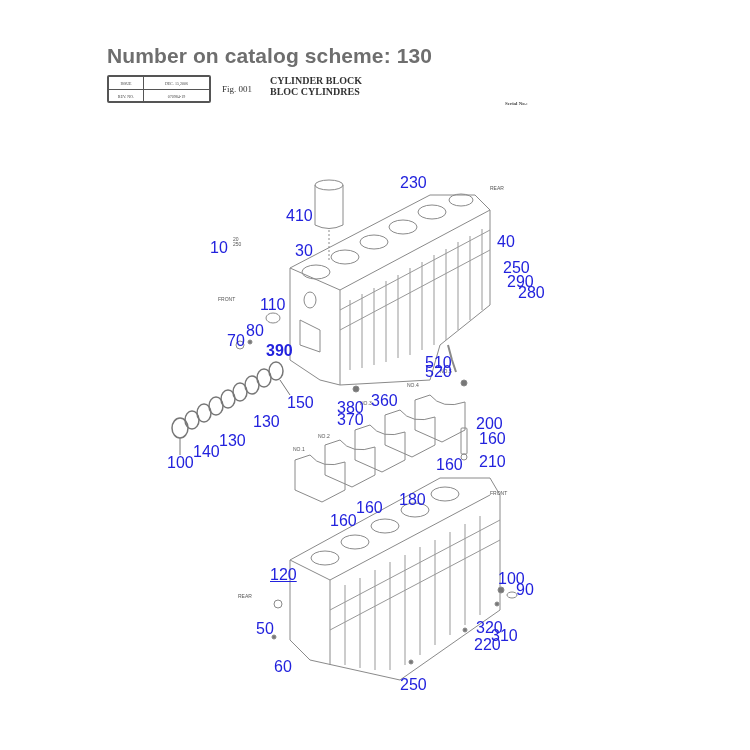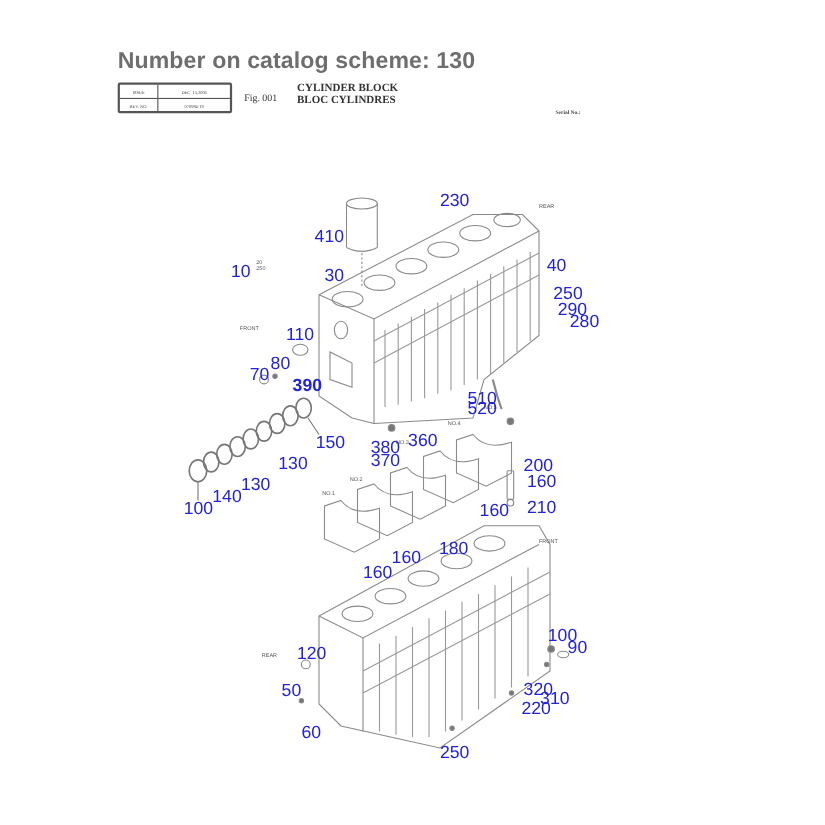--- a/index.html
+++ b/index.html
@@ -189,21 +189,21 @@
   <a class="callout" style="left:253px;top:414px;">130</a>
   <a class="callout" style="left:479px;top:431px;">160</a>
   <a class="callout" style="left:219px;top:433px;">130</a>
   <a class="callout" style="left:193px;top:444px;">140</a>
   <a class="callout" style="left:167px;top:455px;">100</a>
   <a class="callout" style="left:436px;top:457px;">160</a>
   <a class="callout" style="left:479px;top:454px;text-align:center;">210</a>
   <a class="callout" style="left:399px;top:476px;margin-top:16px;">180</a>
   <a class="callout" style="left:356px;top:500px;">160</a>
   <a class="callout" style="left:330px;top:513px;">160</a>
-  <a class="callout" style="left:270px;top:587px;">120</a>
+  <a class="callout" style="left:270px;top:567px;text-decoration:underline;">120</a>
   <a class="callout" style="left:498px;top:571px;">100</a>
   <a class="callout" style="left:516px;top:582px;">90</a>
   <a class="callout" style="left:256px;top:621px;">50</a>
   <a class="callout" style="left:476px;top:620px;">320</a>
   <a class="callout" style="left:491px;top:628px;">310</a>
   <a class="callout" style="left:474px;top:637px;">220</a>
   <a class="callout" style="left:274px;top:659px;">60</a>
   <a class="callout" style="left:400px;top:677px;">250</a>
 </div>
 

